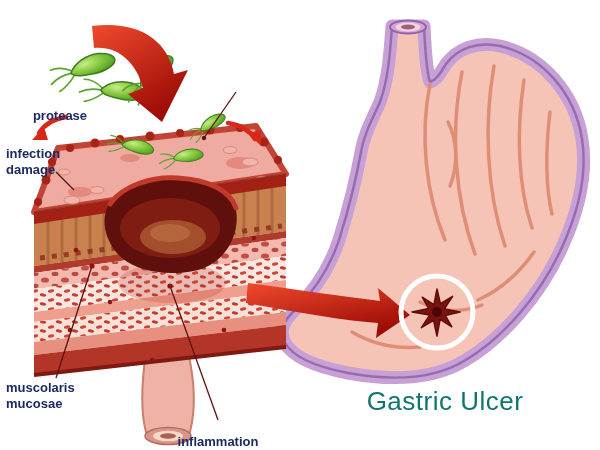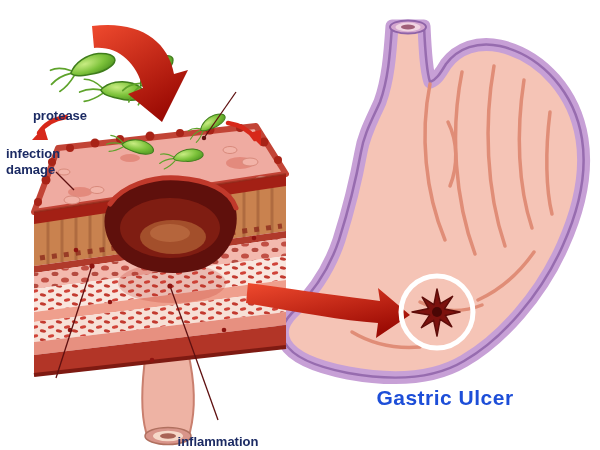--- a/index.html
+++ b/index.html
@@ -1,21 +1,21 @@
 <!DOCTYPE html>
 <html><head>
 <meta charset="utf-8">
 <style>
   html,body{margin:0;padding:0;background:#fff;}
   .stage{position:relative;width:600px;height:450px;background:#ffffff;overflow:hidden;
          font-family:"Liberation Sans",sans-serif;}
   .stage svg{position:absolute;left:0;top:0;}
   .label{position:absolute;font-size:13px;line-height:1.2;font-weight:600;color:#1b2a63;}
   .label.center{text-align:center;}
-  .title{position:absolute;font-size:21px;font-weight:700;color:#1d4ed8;letter-spacing:.5px;}
+  .title{position:absolute;font-size:26px;font-weight:400;color:#0f766e;letter-spacing:.5px;}
   .flag{fill:none;stroke:#5ea32b;stroke-width:1.5;stroke-linecap:round;}
   .leader{stroke:#5f1010;stroke-width:1.3;}
 </style>
 </head>
 <body>
 
 <div class="stage">
 
 <svg width="600" height="450" viewBox="0 0 600 450">
   <defs>
@@ -229,18 +229,19 @@
               452.6,296.4 444.4,308.9" fill="#7c120e" stroke="#5e0c09" stroke-width="1.5" stroke-linejoin="round"></polygon>
     <circle cx="437" cy="312" r="5" fill="#4a0705"></circle>
   </g>
 </svg>
 
 <div class="label center" style="left:20px;top:108px;width:80px;">protease</div>
 
 <div class="label" style="left:6px;top:146px;width:70px;">infection damage</div>
 
 
+<div class="label" style="left:6px;top:380px;width:84px;">muscolaris mucosae</div>
 
 <div class="label center" style="left:160px;top:422px;width:116px;margin-top:12px;">inflammation</div>
 
 <div class="title" style="left:355px;top:386px;width:180px;text-align:center;">Gastric Ulcer</div>
 
 </div>
 
 </body></html>

